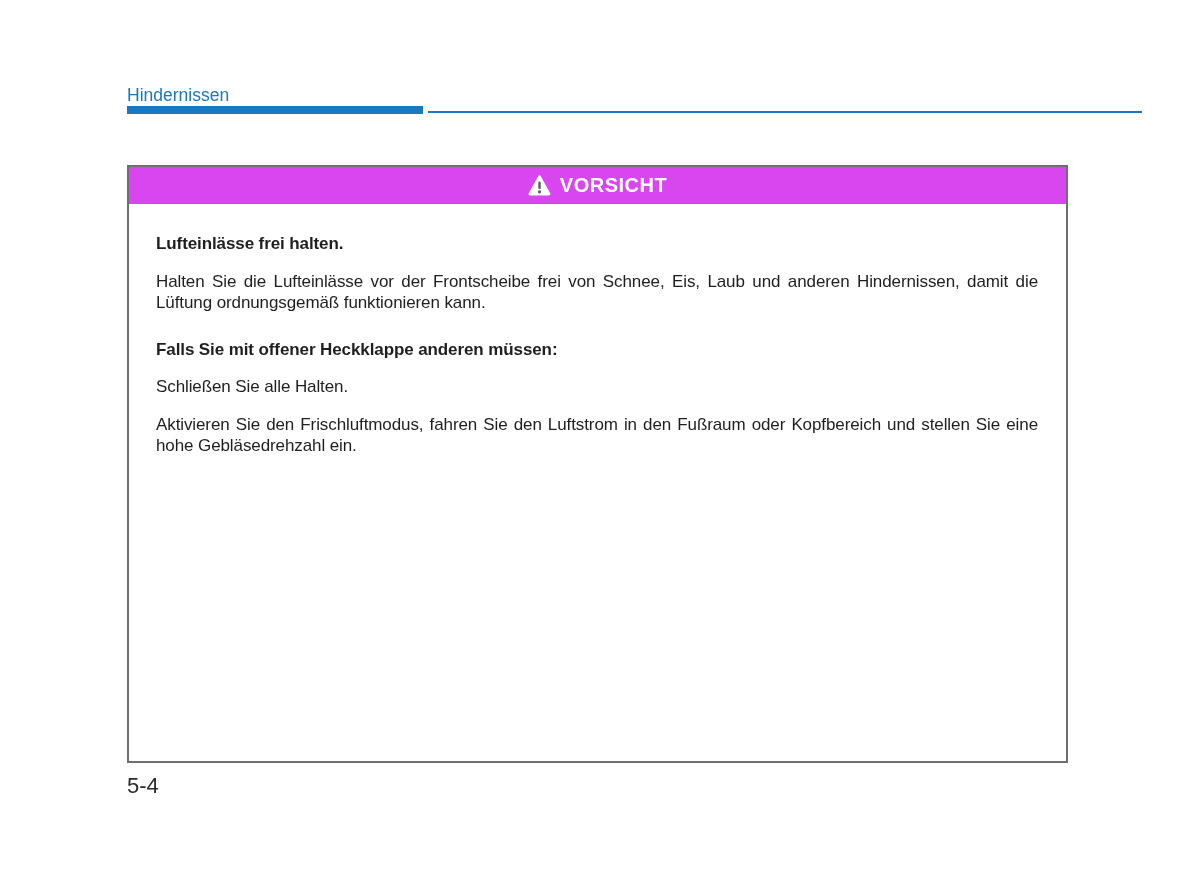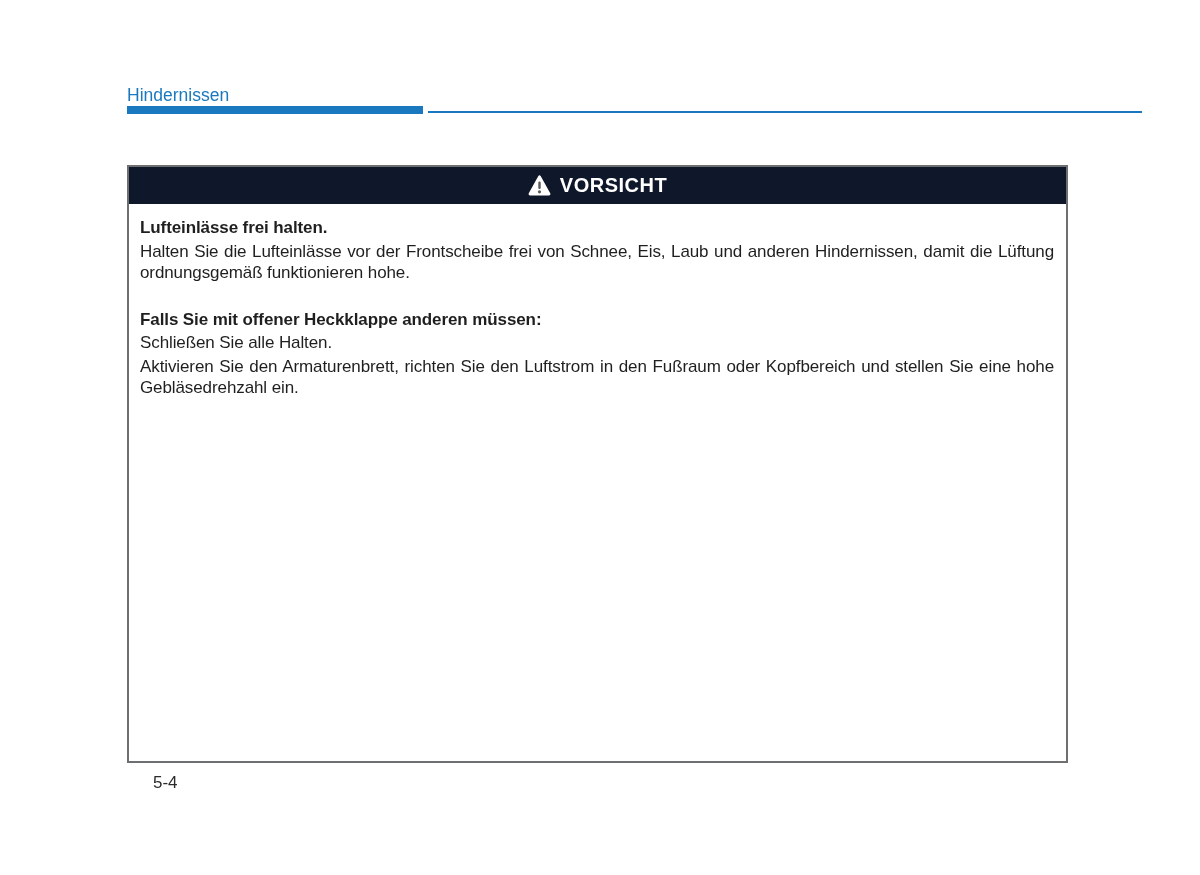--- a/index.html
+++ b/index.html
@@ -49,21 +49,21 @@
     left: 127px;
     top: 165px;
     width: 941px;
     height: 598px;
     border: 2px solid #6e6f71;
     box-sizing: border-box;
     background: #ffffff;
   }
   .caution-header {
     height: 37px;
-    background: #0f172a;
+    background: #d946ef;
     display: flex;
     align-items: center;
     justify-content: center;
     gap: 9px;
   }
   .warning-icon {
     display: inline-block;
     width: 23px;
     height: 21px;
   }
@@ -73,43 +73,42 @@
     font-size: 20px;
     letter-spacing: 0.5px;
   }
   .caution-body {
     padding: 13px 12px 0 11px;
     font-size: 17px;
     line-height: 21.5px;
     letter-spacing: -0.1px;
   }
   .caution-body p {
-    margin: 0;
+    margin: 16px;
   }
   .c-heading {
     font-weight: bold;
   }
   .c-par {
     margin-top: 2px !important;
   }
   .justify {
     text-align: justify;
   }
   .section-gap {
     margin-top: 25px !important;
   }
 
   
   .page-number {
     position: absolute;
     left: 127px;
     top: 773px;
-    font-size: 17px;
+    font-size: 22px;
     color: #2b2b2b;
-    margin-left: 26px;
   }
 </style>
 </head>
 <body>
 
 <div class="section-title">Hindernissen</div>
 <div class="rule-thick"></div>
 <div class="rule-thin"></div>
 
 <section class="caution-box">
@@ -118,20 +117,20 @@
       <svg width="23" height="21" viewBox="0 0 23 21" xmlns="http://www.w3.org/2000/svg">
         <path d="M10.2 1.2 a1.6 1.6 0 0 1 2.6 0 L22.1 18.1 a1.5 1.5 0 0 1 -1.3 2.4 H2.2 a1.5 1.5 0 0 1 -1.3 -2.4 Z" fill="#ffffff"></path>
         <rect x="10.3" y="6.6" width="2.4" height="7.4" rx="1.1" fill="#58595b"></rect>
         <circle cx="11.5" cy="16.8" r="1.6" fill="#58595b"></circle>
       </svg>
     </span>
     <span class="caution-title">VORSICHT</span>
   </div>
   <div class="caution-body">
     <p class="c-heading">Lufteinlässe frei halten.</p>
-    <p class="c-par justify">Halten Sie die Lufteinlässe vor der Frontscheibe frei von Schnee, Eis, Laub und anderen Hindernissen, damit die Lüftung ordnungsgemäß funktionieren hohe.</p>
+    <p class="c-par justify">Halten Sie die Lufteinlässe vor der Frontscheibe frei von Schnee, Eis, Laub und anderen Hindernissen, damit die Lüftung ordnungsgemäß funktionieren kann.</p>
     <p class="c-heading section-gap">Falls Sie mit offener Heckklappe anderen müssen:</p>
     <p class="c-par">Schließen Sie alle Halten.</p>
-    <p class="c-par justify">Aktivieren Sie den Armaturenbrett, richten Sie den Luftstrom in den Fußraum oder Kopfbereich und stellen Sie eine hohe Gebläsedrehzahl ein.</p>
+    <p class="c-par justify">Aktivieren Sie den Frischluftmodus, fahren Sie den Luftstrom in den Fußraum oder Kopfbereich und stellen Sie eine hohe Gebläsedrehzahl ein.</p>
   </div>
 </section>
 
 <div class="page-number">5-4</div>
 
 </body></html>

